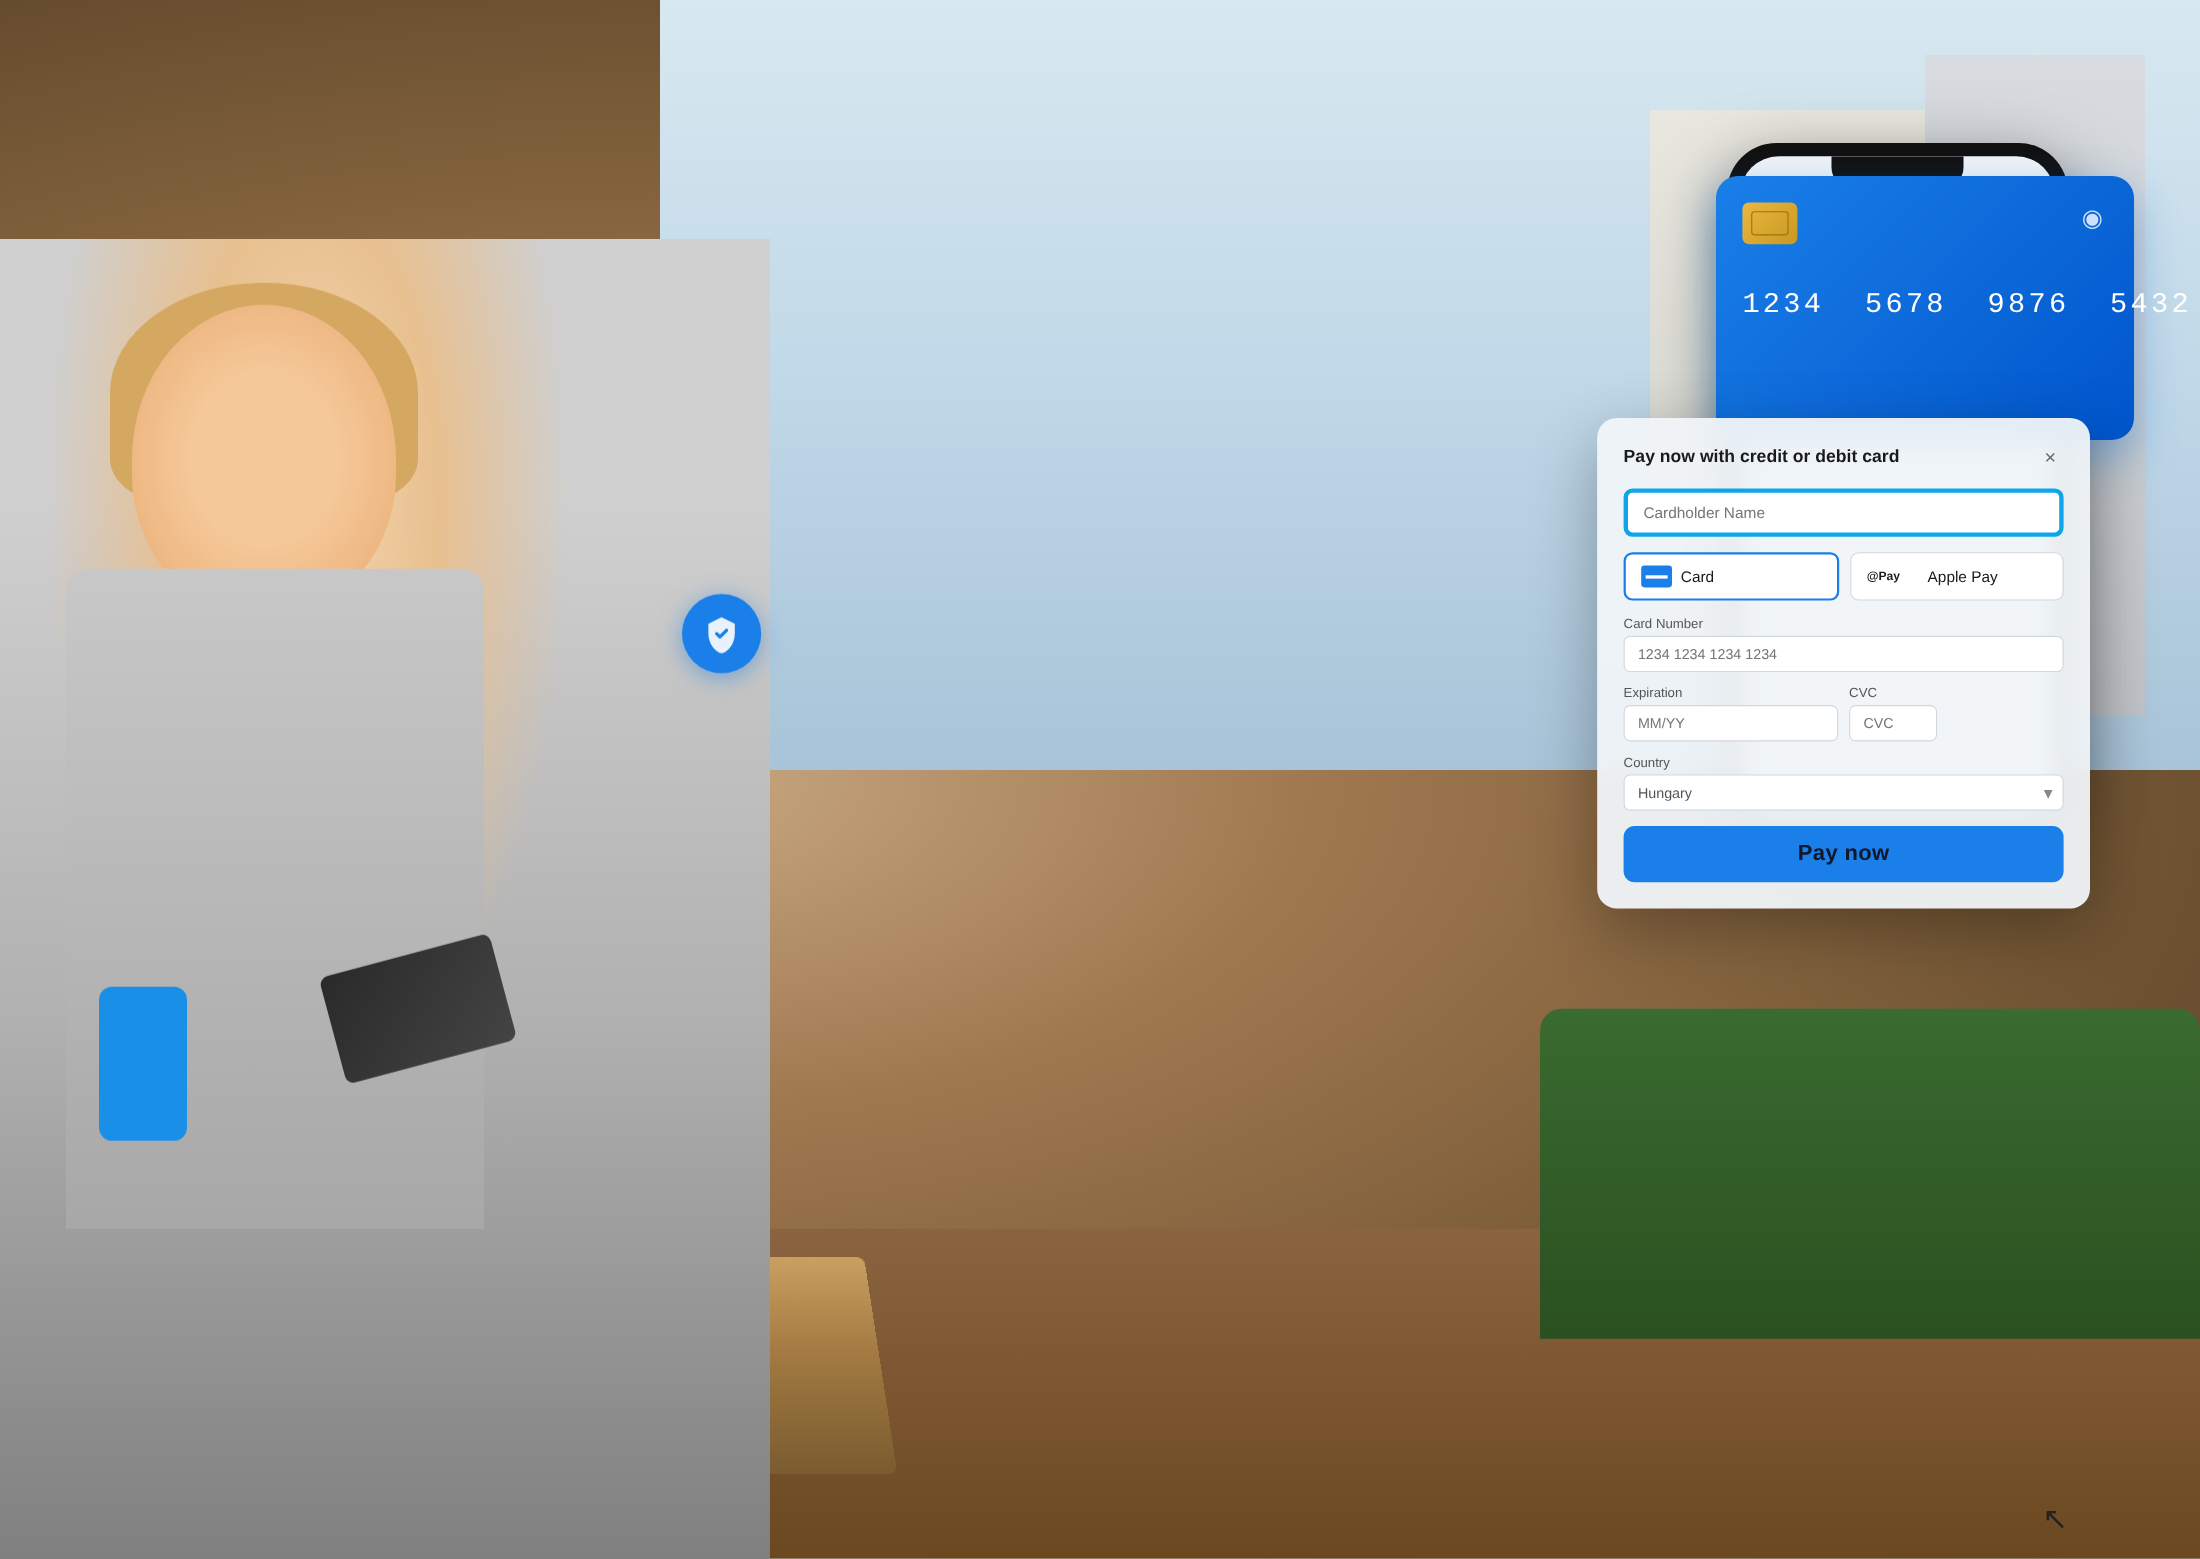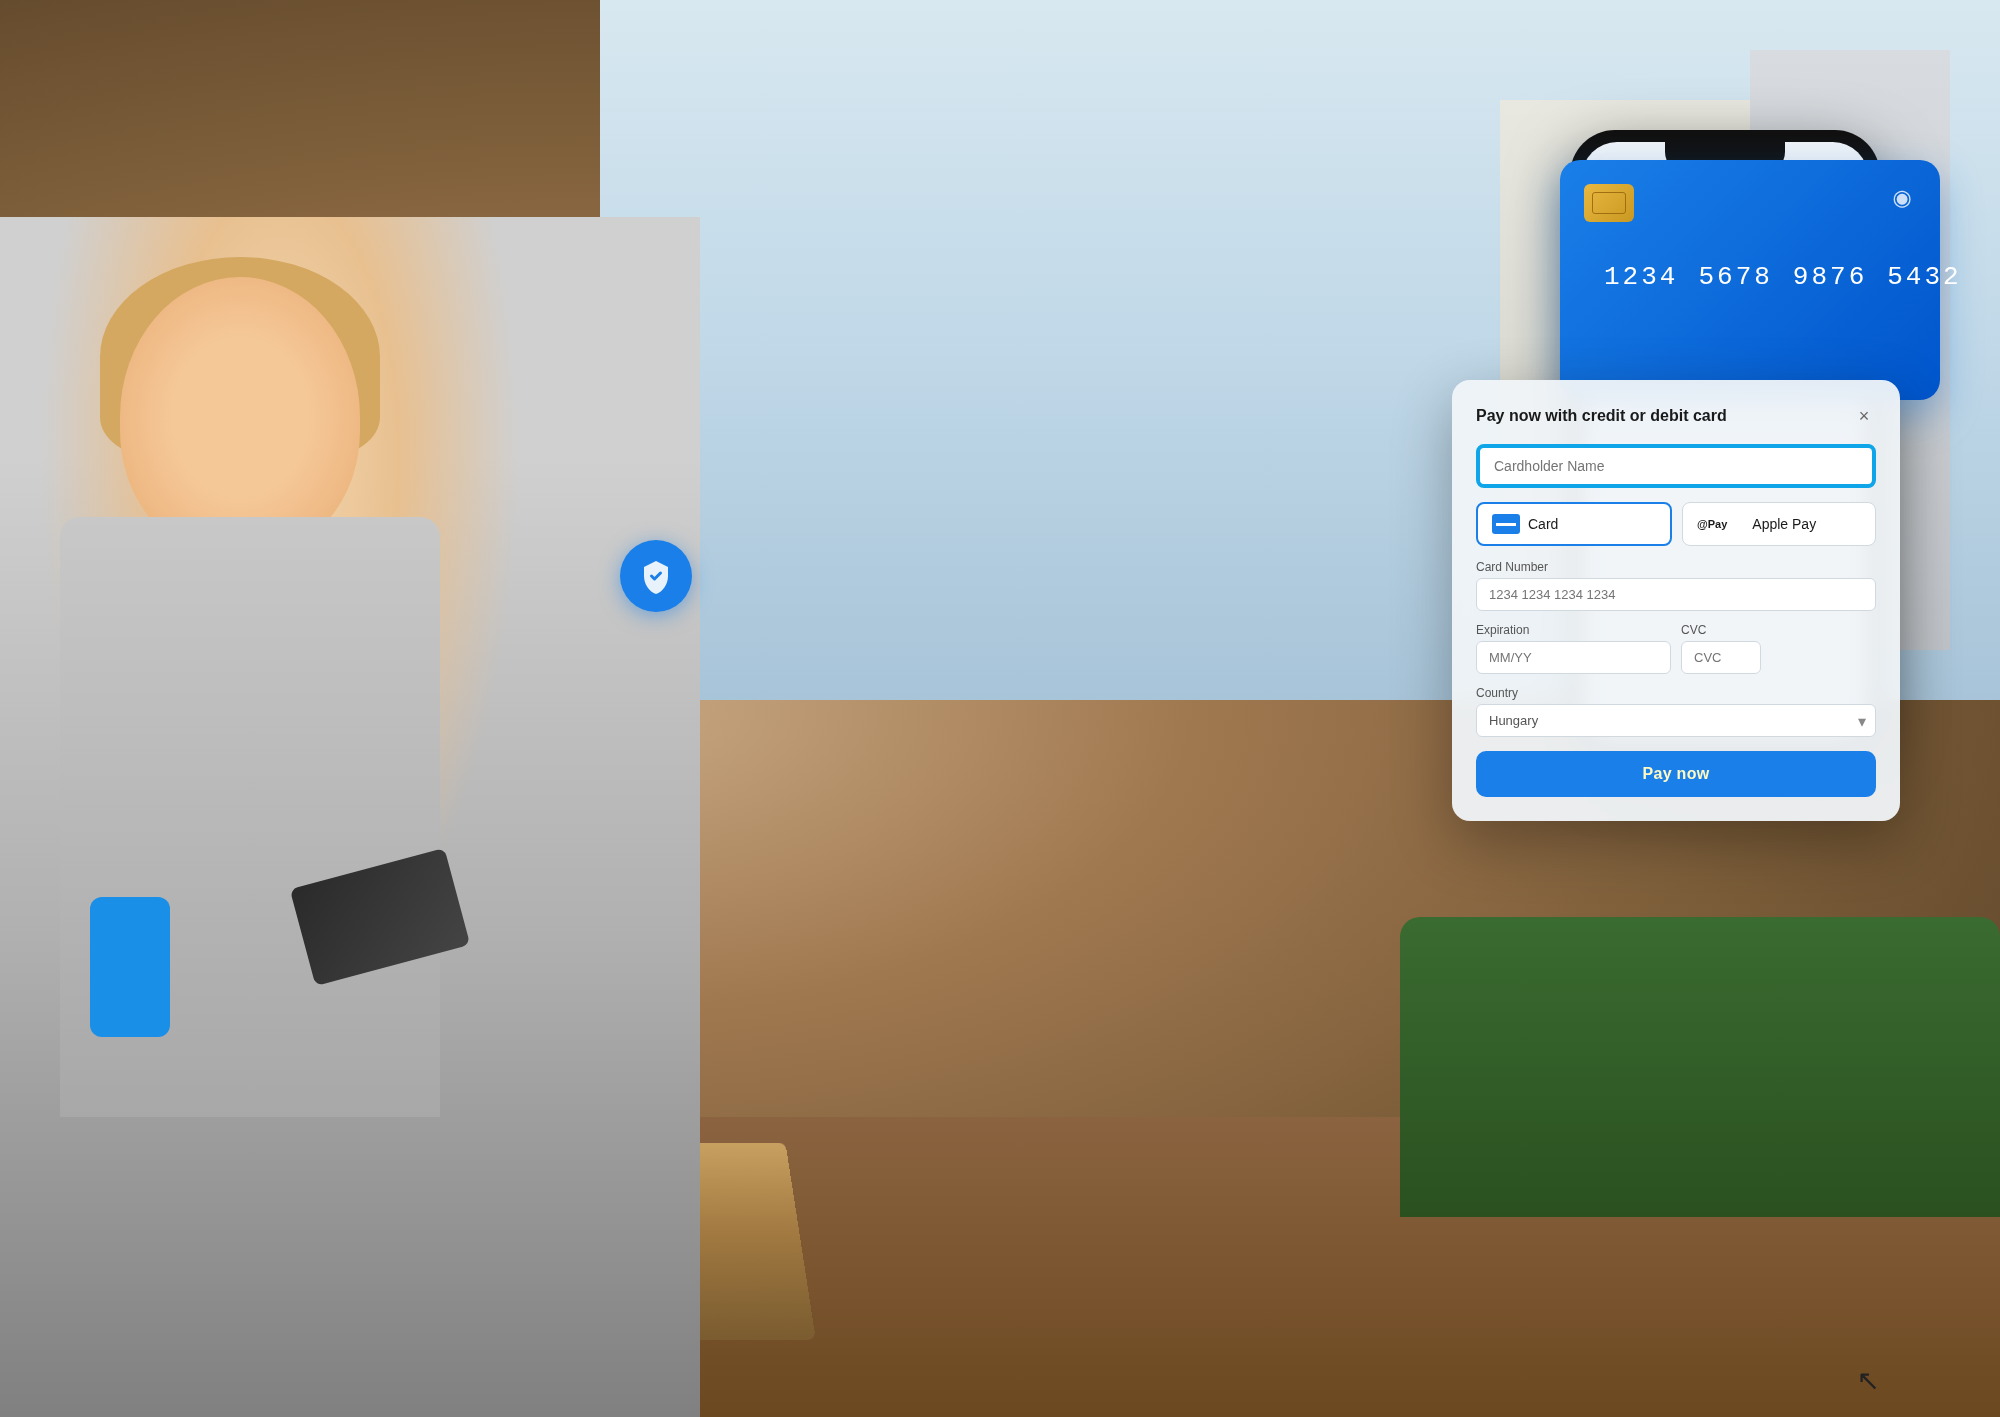--- a/index.html
+++ b/index.html
@@ -220,28 +220,27 @@
     }
 
     .card-nfc::before {
       content: '◉';
       color: rgba(255,255,255,0.8);
       font-size: 22px;
     }
 
     .card-number {
       display: flex;
-      gap: 20px;
+      gap: 37px;
       margin-top: 40px;
       color: white;
       font-size: 26px;
       font-weight: 500;
       letter-spacing: 3px;
       font-family: 'Courier New', monospace;
-      margin-left: 20px;
     }
 
     
     .security-badge {
       position: absolute;
       left: 620px;
       top: 540px;
       width: 72px;
       height: 72px;
       background: #1a7fe8;
@@ -428,24 +427,24 @@
       top: 50%;
       transform: translateY(-50%);
       color: #888;
       pointer-events: none;
     }
 
     .pay-button {
       width: 100%;
       padding: 14px;
       background: #1a7fe8;
-      color: #fef9c3;
+      color: #0f172a;
       border: none;
       border-radius: 10px;
-      font-size: 16px;
+      font-size: 20px;
       font-weight: 600;
       cursor: pointer;
       margin-top: 10px;
       letter-spacing: 0.3px;
     }
 
     
     .cursor {
       position: absolute;
       bottom: 20px;

